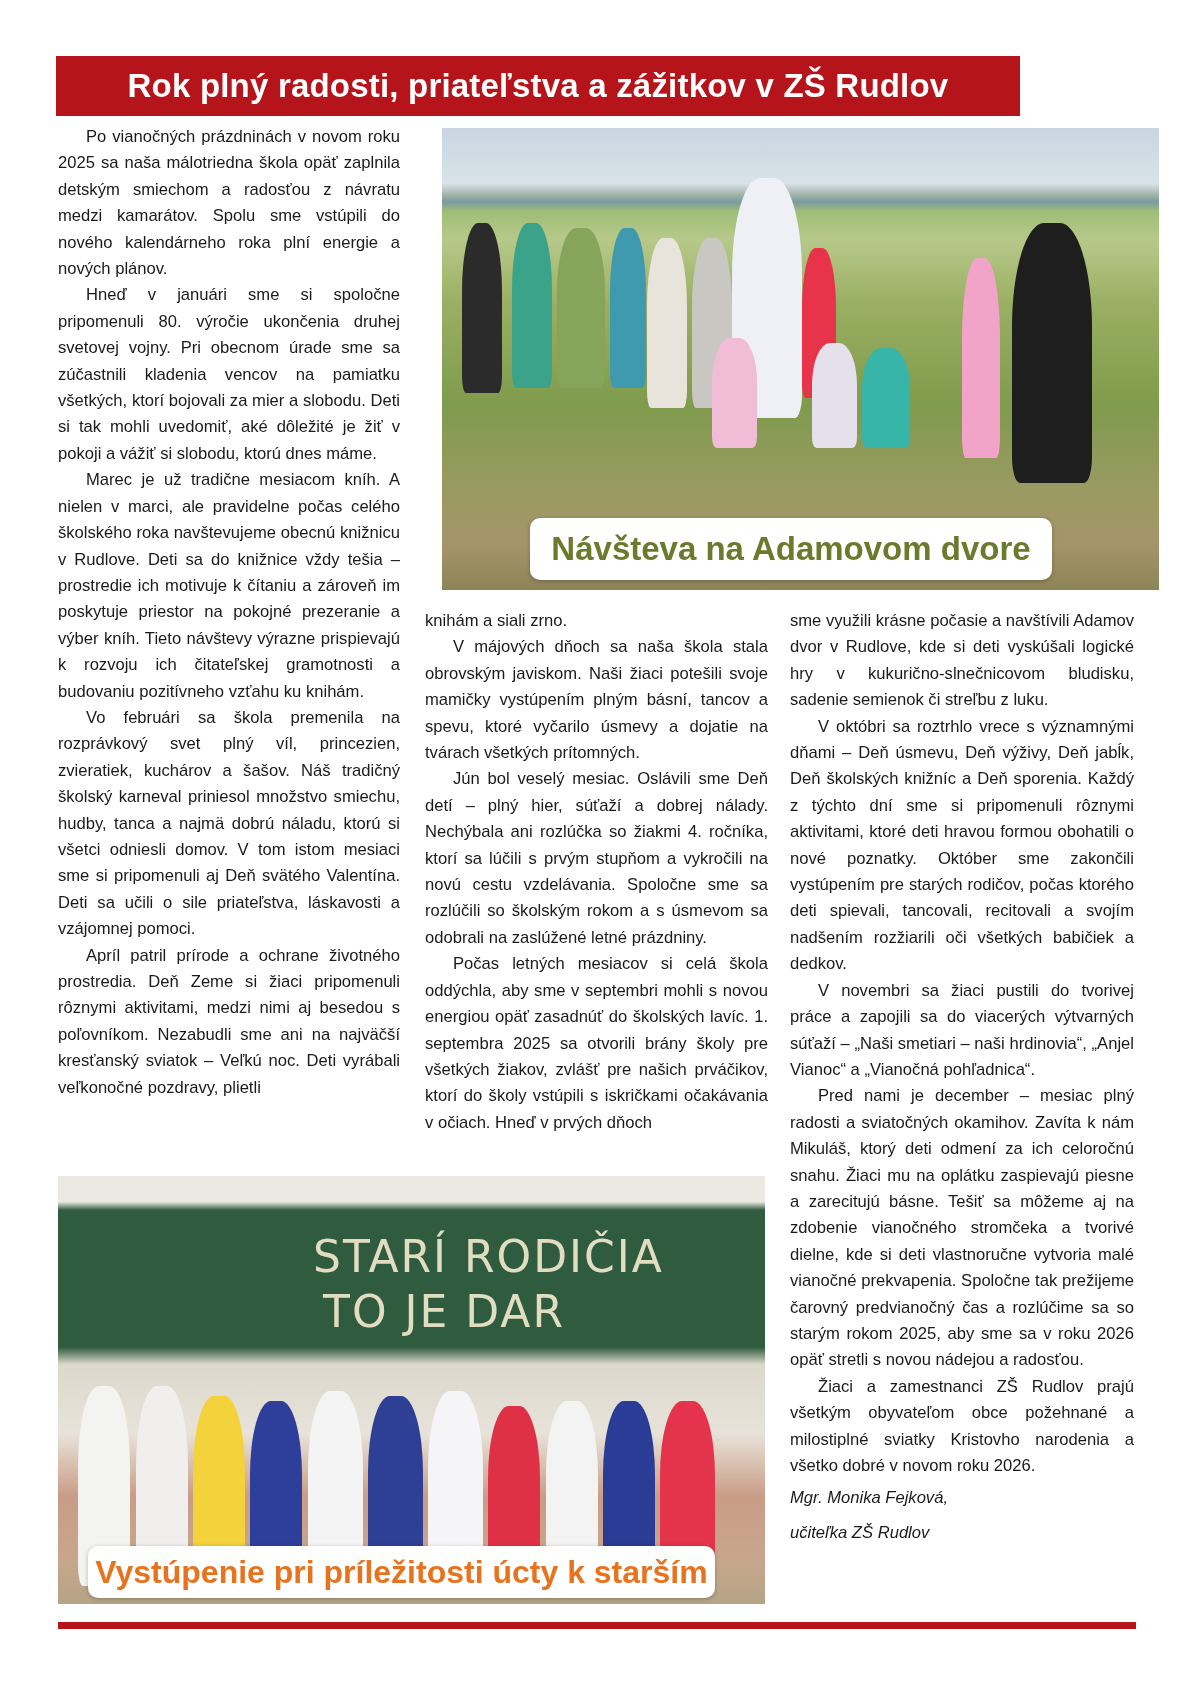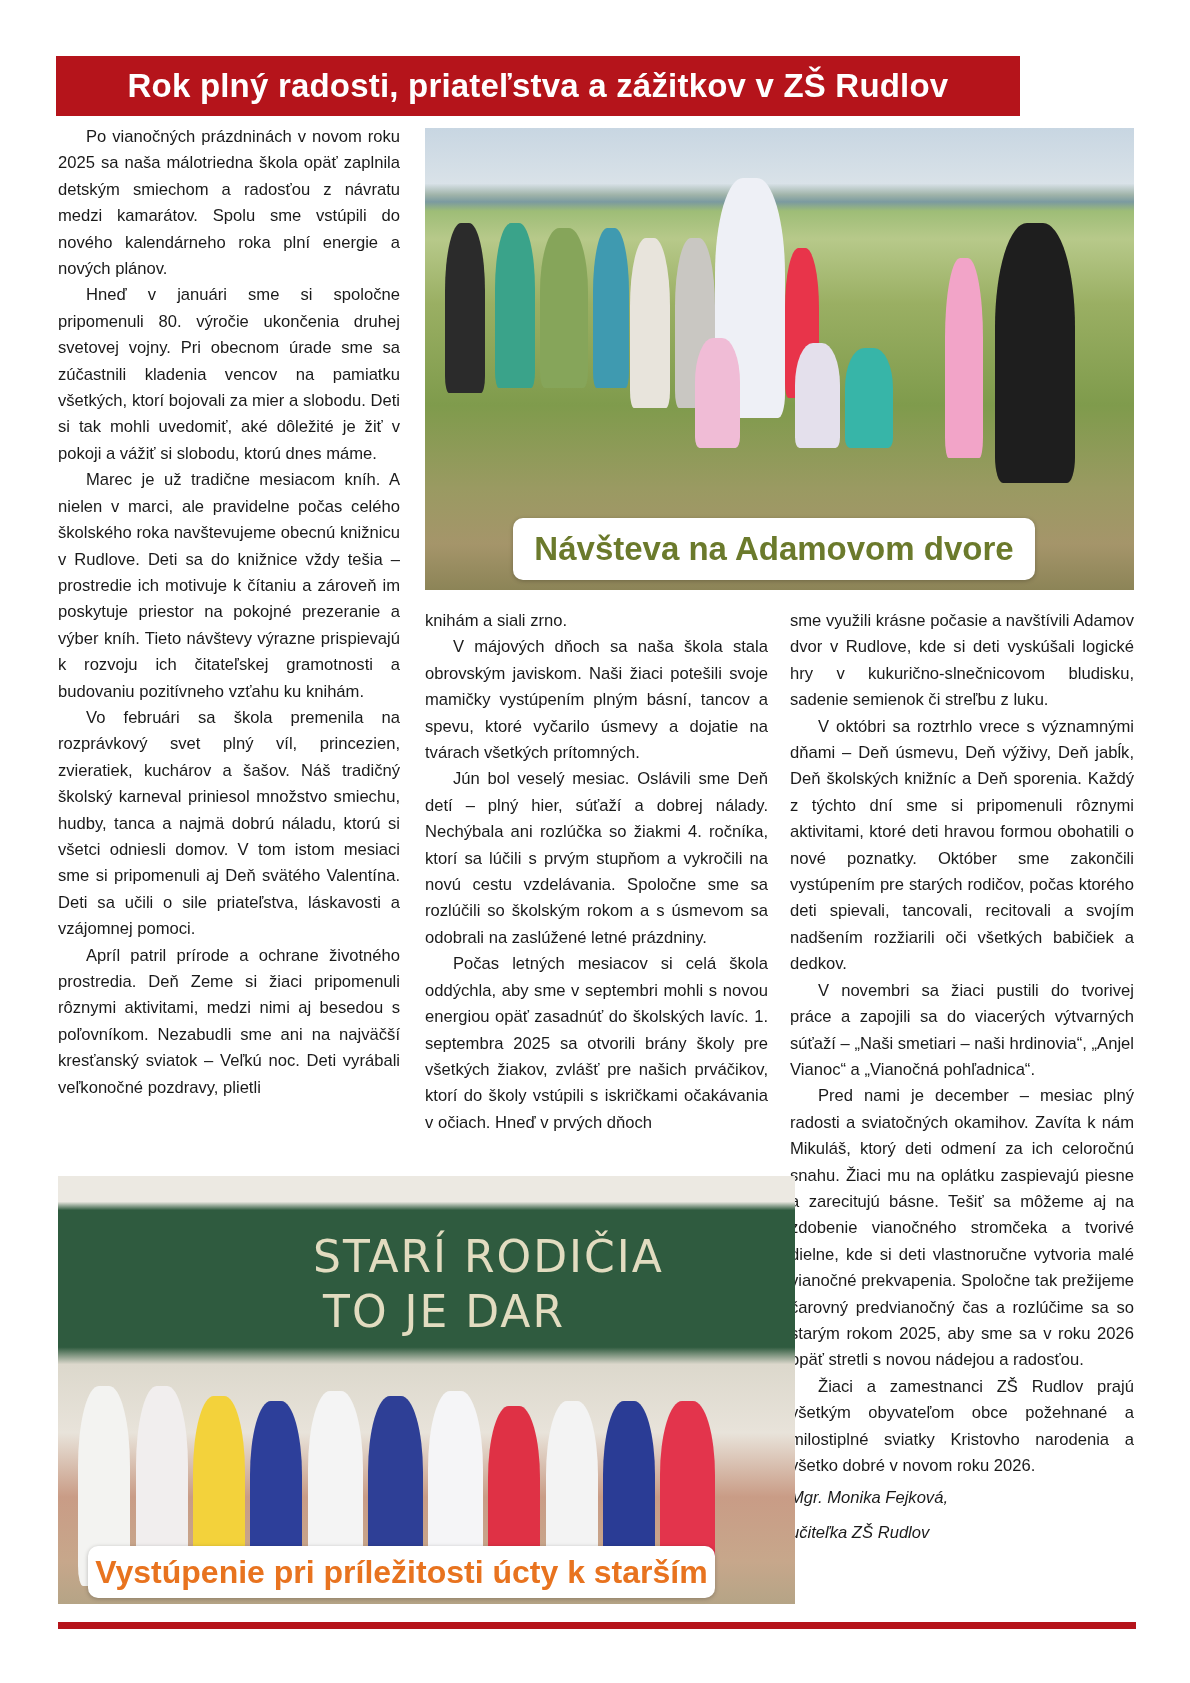--- a/index.html
+++ b/index.html
@@ -12,26 +12,26 @@
   .col { position: absolute; font-size: 16.6px; line-height: 26.4px; text-align: justify; }
   .col p { margin: 0; text-indent: 28px; }
   .col p.noindent { text-indent: 0; }
   .col-left { left: 58px; top: 124px; width: 342px; }
   .col-mid { left: 425px; top: 608px; width: 343px; }
   .col-right { left: 790px; top: 608px; width: 344px; }
   .signature { text-align: left; font-style: italic; text-indent: 0 !important; margin-top: 6px !important; }
   .signature + .signature { margin-top: 8px !important; }
 
   .photo { position: absolute; overflow: hidden; }
-  .photo-farm { left: 425px; top: 128px; width: 709px; height: 462px;
+  .photo-farm { left: 442px; top: 128px; width: 709px; height: 462px;
     background:
-      linear-gradient(180deg, #c8d6e2 0%, #d9e2e8 12%, #9fb3a9 14.5%, #7b9aa0 16%, #9ebd77 18%, #b7c98a 24%, #9aaf63 38%, #7f9b4c 60%, #9a9a62 78%, #a5956a 90%, #8c8457 100%); }
+      linear-gradient(180deg, #c8d6e2 0%, #d9e2e8 12%, #9fb3a9 14.5%, #7b9aa0 16%, #9ebd77 18%, #b7c98a 24%, #9aaf63 38%, #7f9b4c 60%, #9a9a62 78%, #a5956a 90%, #8c8457 100%); padding-left: 8px; }
   .photo-class { left: 58px; top: 1176px; width: 707px; height: 428px;
     background:
-      linear-gradient(180deg, #ece9e2 0%, #ece9e2 6%, #2f5b3f 8%, #2f5b3f 40%, #dcd8cc 44%, #e8e3da 60%, #c99c86 75%, #c7a78b 90%, #b5a486 100%); padding-left: 30px; }
+      linear-gradient(180deg, #ece9e2 0%, #ece9e2 6%, #2f5b3f 8%, #2f5b3f 40%, #dcd8cc 44%, #e8e3da 60%, #c99c86 75%, #c7a78b 90%, #b5a486 100%); }
   .board-text { position: absolute; color: #e2dcc0; font-family: "DejaVu Sans", sans-serif; font-size: 44px; letter-spacing: 2px; }
   .person { position: absolute; border-radius: 40% 40% 10% 10%; }
   .caption-box { position: absolute; background: #ffffff; border-radius: 10px;
                  box-shadow: 0 1px 4px rgba(0,0,0,0.25); display: flex; align-items: center; justify-content: center; }
   .caption-farm { left: 88px; top: 390px; width: 522px; height: 62px; }
   .caption-farm span { color: #6b7a2c; font-size: 33px; font-weight: bold; }
   .caption-class { left: 30px; top: 370px; width: 627px; height: 52px; }
   .caption-class span { color: #e8731f; font-size: 32px; font-weight: bold; }
 
   .footer-line { position: absolute; left: 58px; top: 1622px; width: 1078px; height: 7px; background: #b5141b; }

